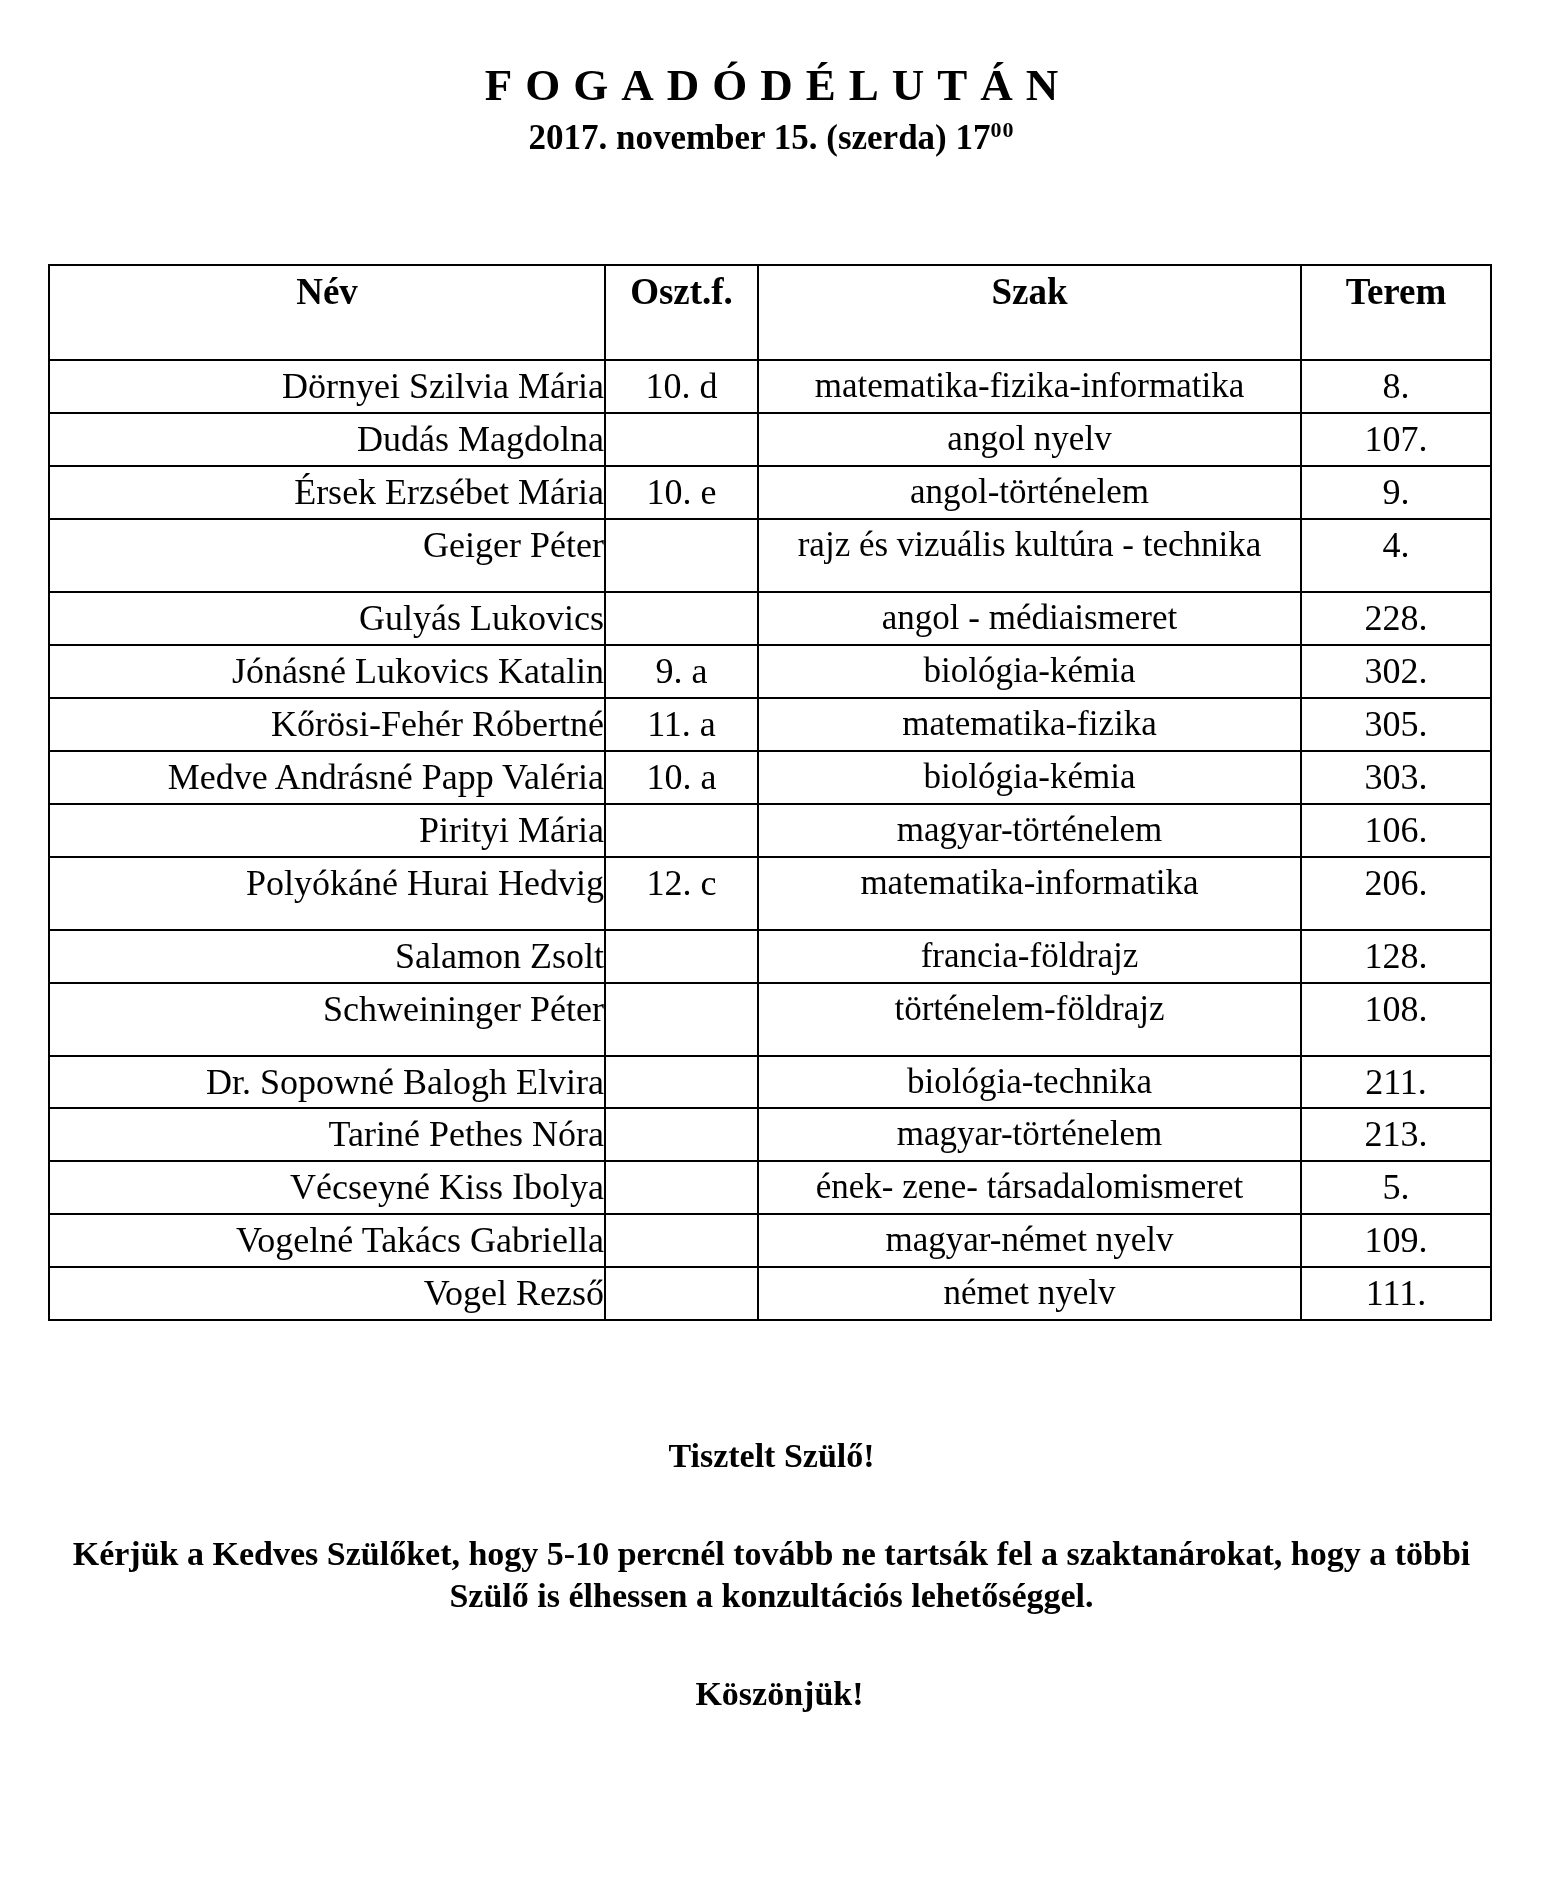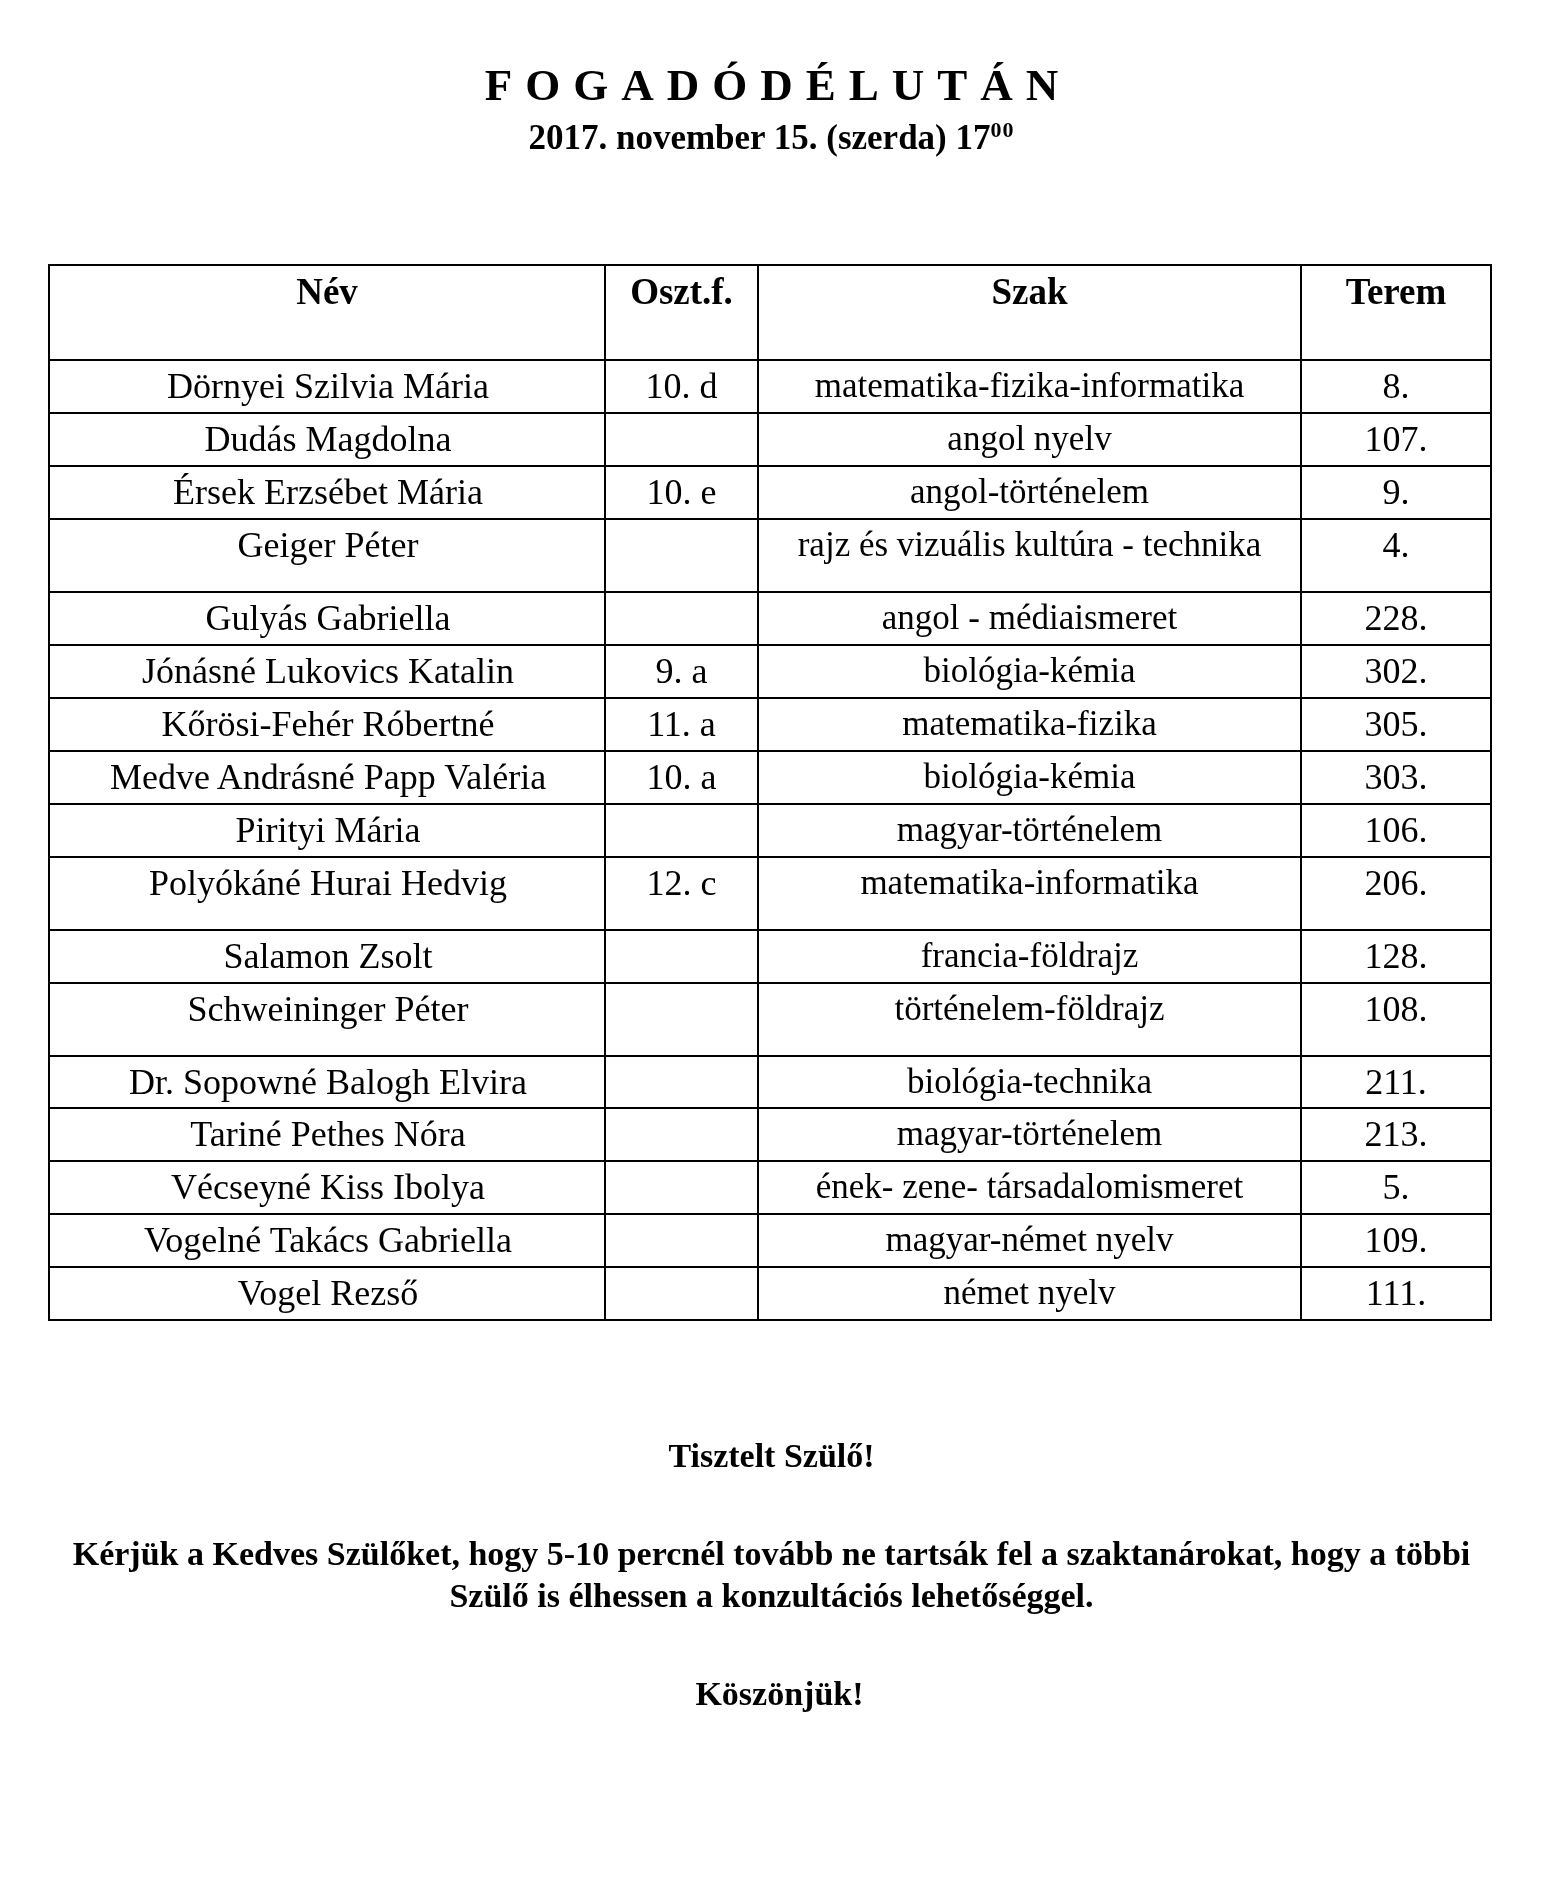--- a/index.html
+++ b/index.html
@@ -55,21 +55,21 @@
     line-height: 1.18;
     white-space: nowrap;
     overflow: hidden;
   }
   .teachers th {
     font-weight: bold;
     text-align: center;
     font-size: 37px;
   }
   .teachers td { text-align: center; font-weight: normal; }
-  .teachers td.cell-nev { text-align: center; padding-left: 2px; }
+  .teachers td.cell-nev { text-align: right; padding-left: 2px; }
   .teachers td.cell-szak { font-size: 35px; }
   .teachers thead tr { height: 95px; }
   .teachers tbody tr { height: 53px; }
   .teachers tbody tr.tall { height: 73px; }
   .teachers tbody tr.med  { height: 52px; }
   .footer-greeting {
     margin-top: 116px;
     text-align: center;
     font-size: 34px;
     font-weight: bold;
@@ -131,21 +131,21 @@
       <td class="cell-szak">angol-történelem</td>
       <td class="cell-terem">9.</td>
     </tr>
     <tr class="tall">
       <td class="cell-nev">Geiger Péter</td>
       <td class="cell-osztf"></td>
       <td class="cell-szak">rajz és vizuális kultúra - technika</td>
       <td class="cell-terem">4.</td>
     </tr>
     <tr>
-      <td class="cell-nev">Gulyás Gabriella</td>
+      <td class="cell-nev">Gulyás Lukovics</td>
       <td class="cell-osztf"></td>
       <td class="cell-szak">angol - médiaismeret</td>
       <td class="cell-terem">228.</td>
     </tr>
     <tr>
       <td class="cell-nev">Jónásné Lukovics Katalin</td>
       <td class="cell-osztf">9. a</td>
       <td class="cell-szak">biológia-kémia</td>
       <td class="cell-terem">302.</td>
     </tr>

